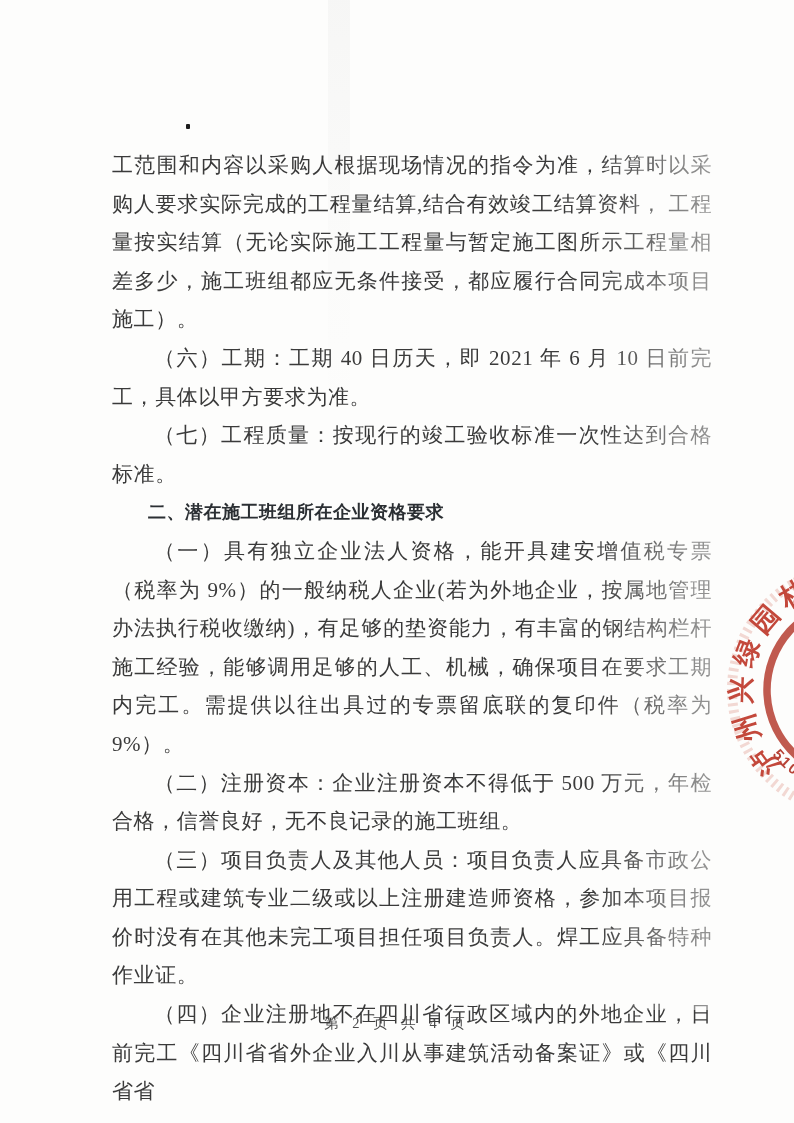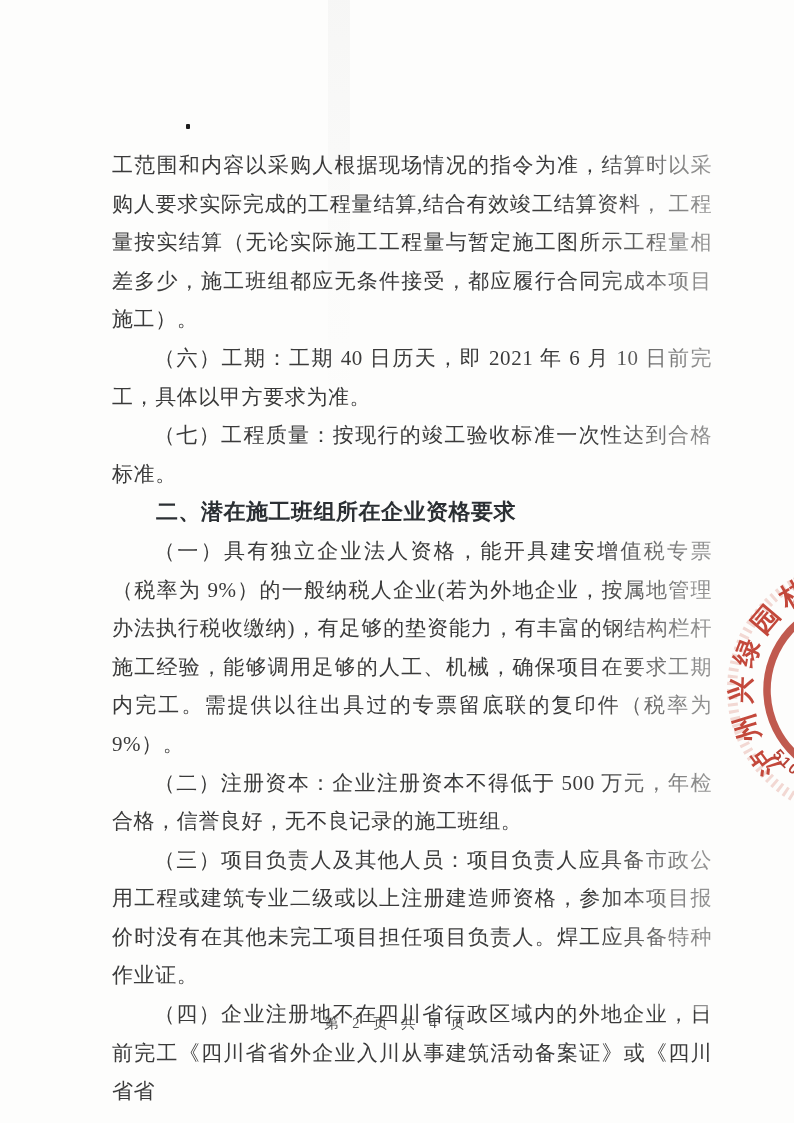--- a/index.html
+++ b/index.html
@@ -39,21 +39,21 @@
     font-size: 21px;
     line-height: 38.6px;
     text-align: justify;
     letter-spacing: 0.6px;
     color: #3a3a3a;
   }
   .para.indent { text-indent: 2em; }
   .section-heading {
     font-family: "Liberation Sans", "DejaVu Sans", sans-serif;
     font-weight: 700;
-    font-size: 22px;
+    font-size: 18px;
     line-height: 38.6px;
     text-indent: 2em;
     color: #2b2f33;
     letter-spacing: 0.5px;
   }
   
   .edge-fade {
     position: absolute;
     top: 130px;
     left: 590px;

